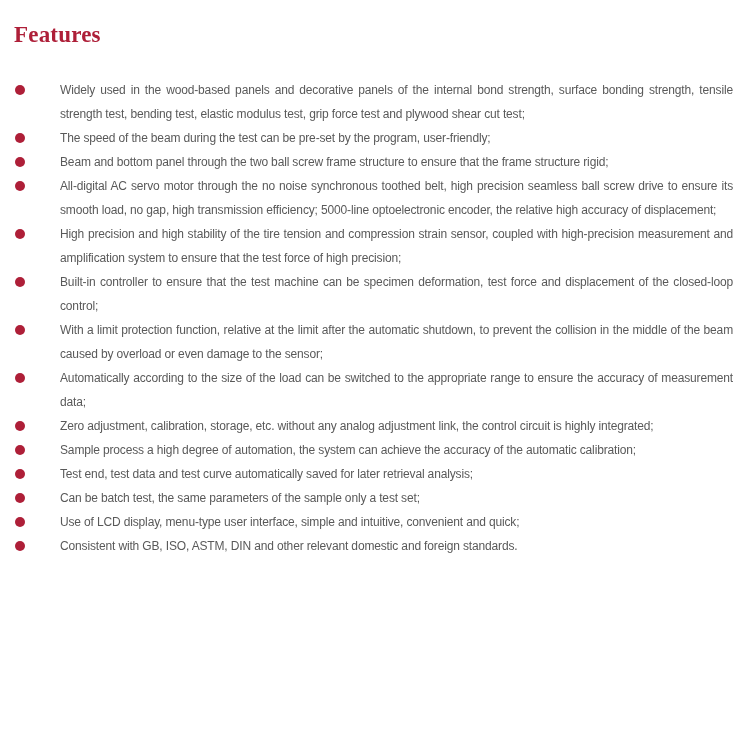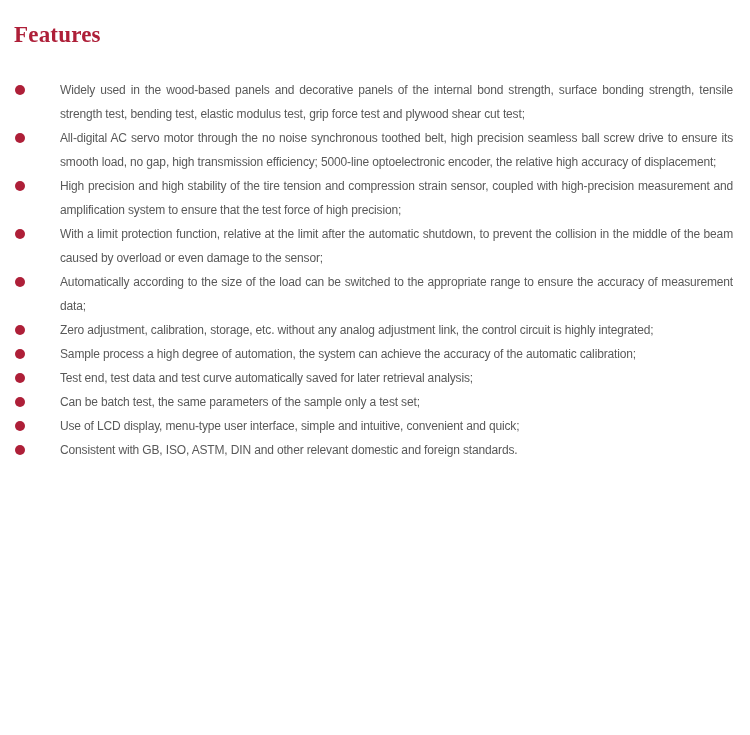--- a/index.html
+++ b/index.html
@@ -61,32 +61,44 @@
 <body>
 
 <div class="page">
   <h1 class="section-heading">Features</h1>
   <ul class="features-list">
   <li>
     <span class="bullet-dot"></span>
     <span>Widely used in the wood-based panels and decorative panels of the internal bond strength, surface bonding strength, tensile strength test, bending test, elastic modulus test, grip force test and plywood shear cut test;</span>
   </li>
 
+  <li>
+    <span class="bullet-dot"></span>
+    <span>The speed of the beam during the test can be pre-set by the program, user-friendly;</span>
+  </li>
 
+  <li>
+    <span class="bullet-dot"></span>
+    <span>Beam and bottom panel through the two ball screw frame structure to ensure that the frame structure rigid;</span>
+  </li>
 
   <li>
     <span class="bullet-dot"></span>
     <span>All-digital AC servo motor through the no noise synchronous toothed belt, high precision seamless ball screw drive to ensure its smooth load, no gap, high transmission efficiency; 5000-line optoelectronic encoder, the relative high accuracy of displacement;</span>
   </li>
 
   <li>
     <span class="bullet-dot"></span>
     <span>High precision and high stability of the tire tension and compression strain sensor, coupled with high-precision measurement and amplification system to ensure that the test force of high precision;</span>
   </li>
 
+  <li>
+    <span class="bullet-dot"></span>
+    <span>Built-in controller to ensure that the test machine can be specimen deformation, test force and displacement of the closed-loop control;</span>
+  </li>
 
   <li>
     <span class="bullet-dot"></span>
     <span>With a limit protection function, relative at the limit after the automatic shutdown, to prevent the collision in the middle of the beam caused by overload or even damage to the sensor;</span>
   </li>
 
   <li>
     <span class="bullet-dot"></span>
     <span>Automatically according to the size of the load can be switched to the appropriate range to ensure the accuracy of measurement data;</span>
   </li>

